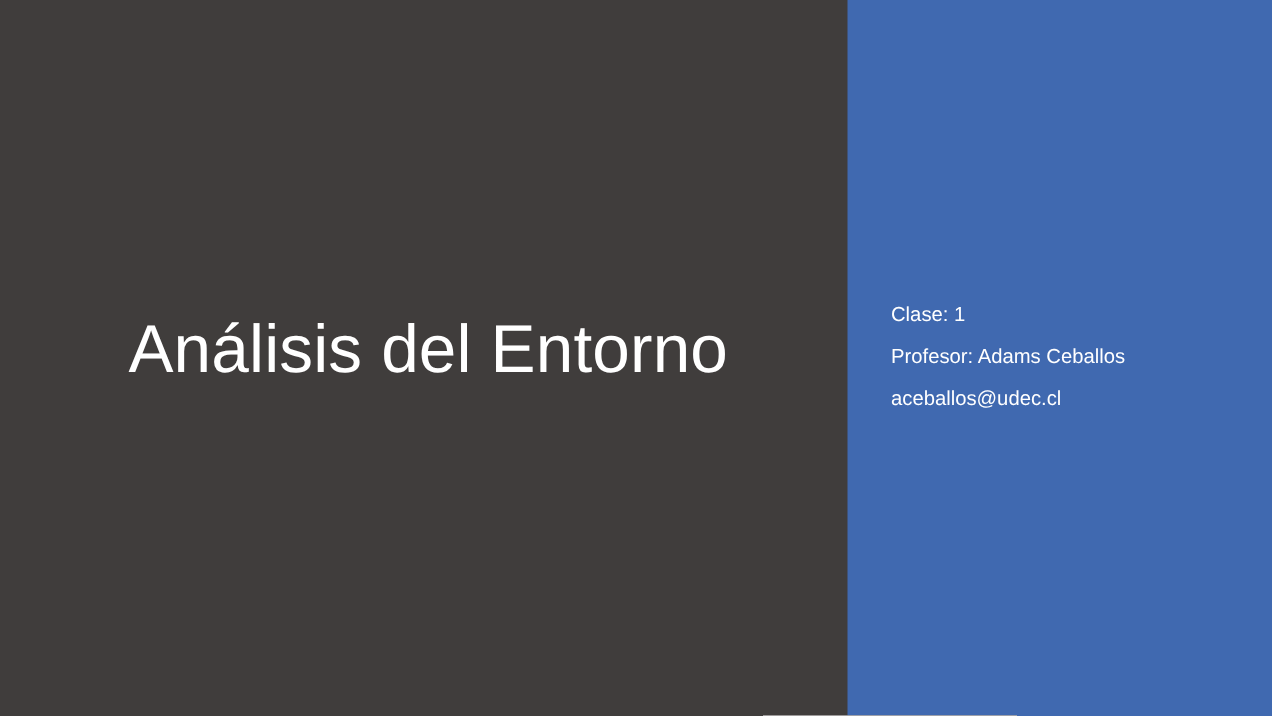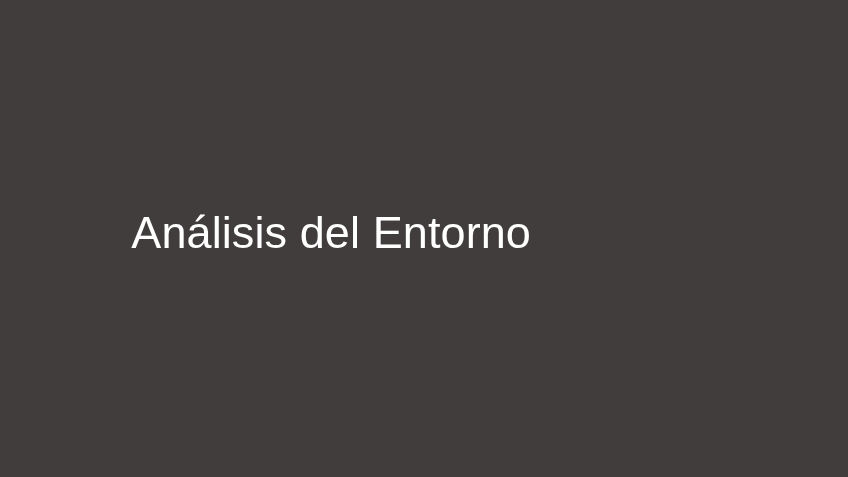--- a/index.html
+++ b/index.html
@@ -41,20 +41,21 @@
 
   .title-line {
     display: block;
     color: #FFFFFF;
     font-family: "Liberation Sans", sans-serif;
     font-size: 45px;
     font-weight: 400;
     line-height: 54px;
     letter-spacing: 0.1px;
     white-space: nowrap;
+    text-align: center;
   }
 
   
   .panel-right {
     position: absolute;
     left: 565px;
     top: 0;
     width: 283px;
     height: 477px;
     background: #4069B0;
@@ -82,14 +83,21 @@
 <body>
 
 <div class="slide">
 
   <div class="panel-left">
     <div class="title-block">
       <span class="title-line">Análisis del Entorno</span>
     </div>
   </div>
 
+  <div class="panel-right">
+    <div class="meta-block">
+      <span class="meta-line">Clase: 1</span>
+      <span class="meta-line">Profesor: Adams Ceballos</span>
+      <span class="meta-line">aceballos@udec.cl</span>
+    </div>
+  </div>
 
 </div>
 
 </body></html>

